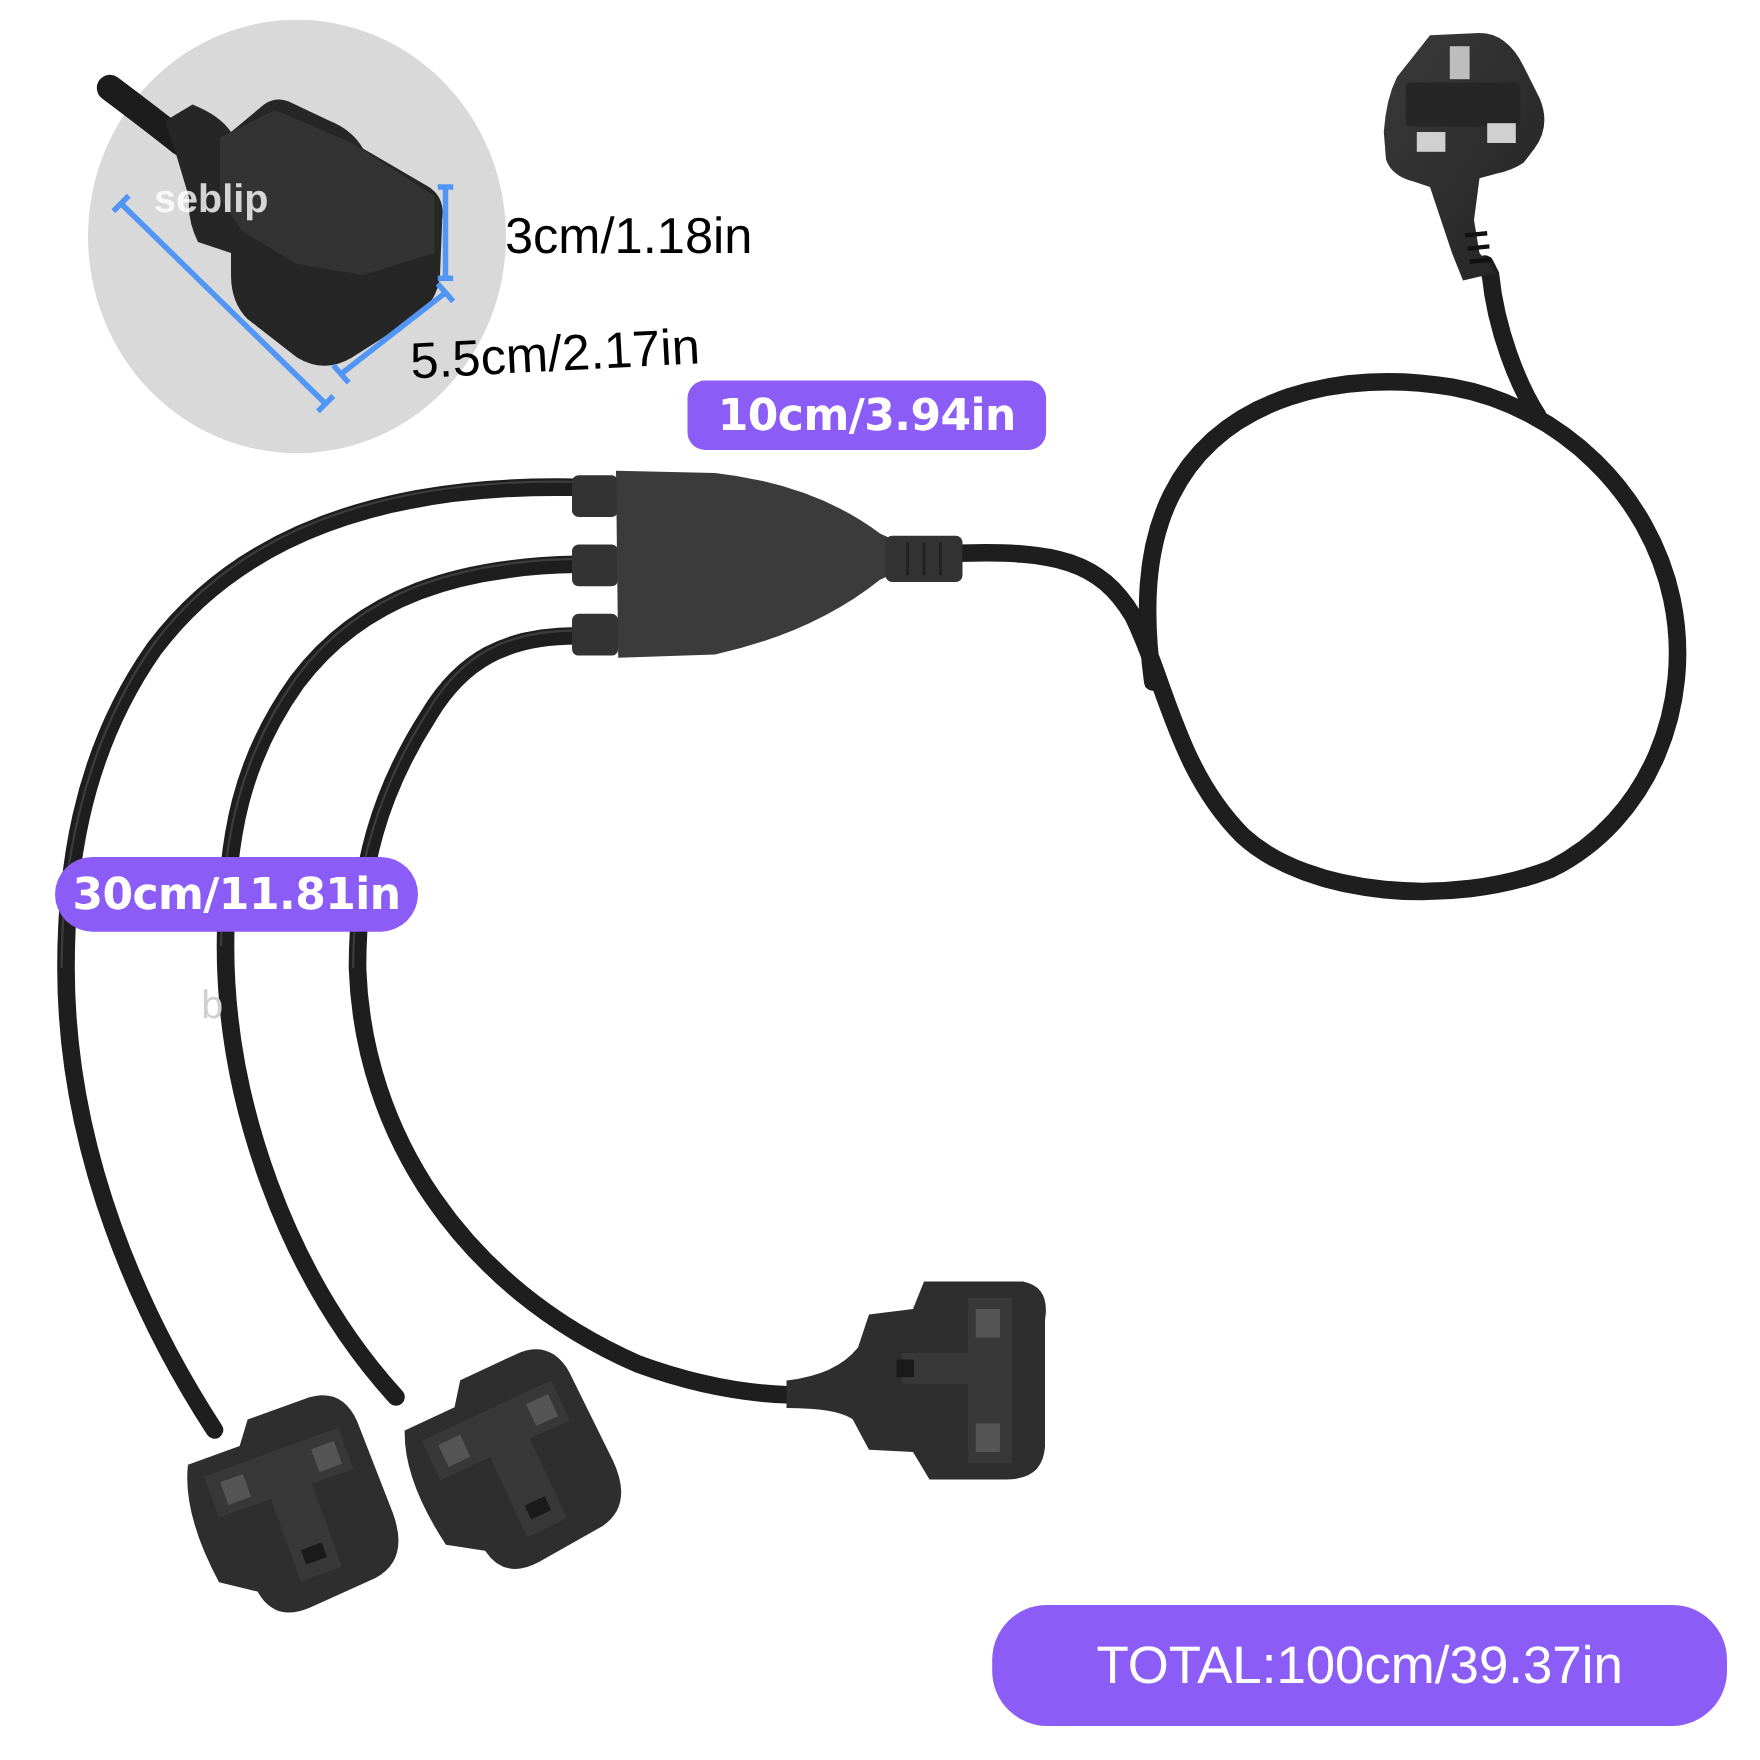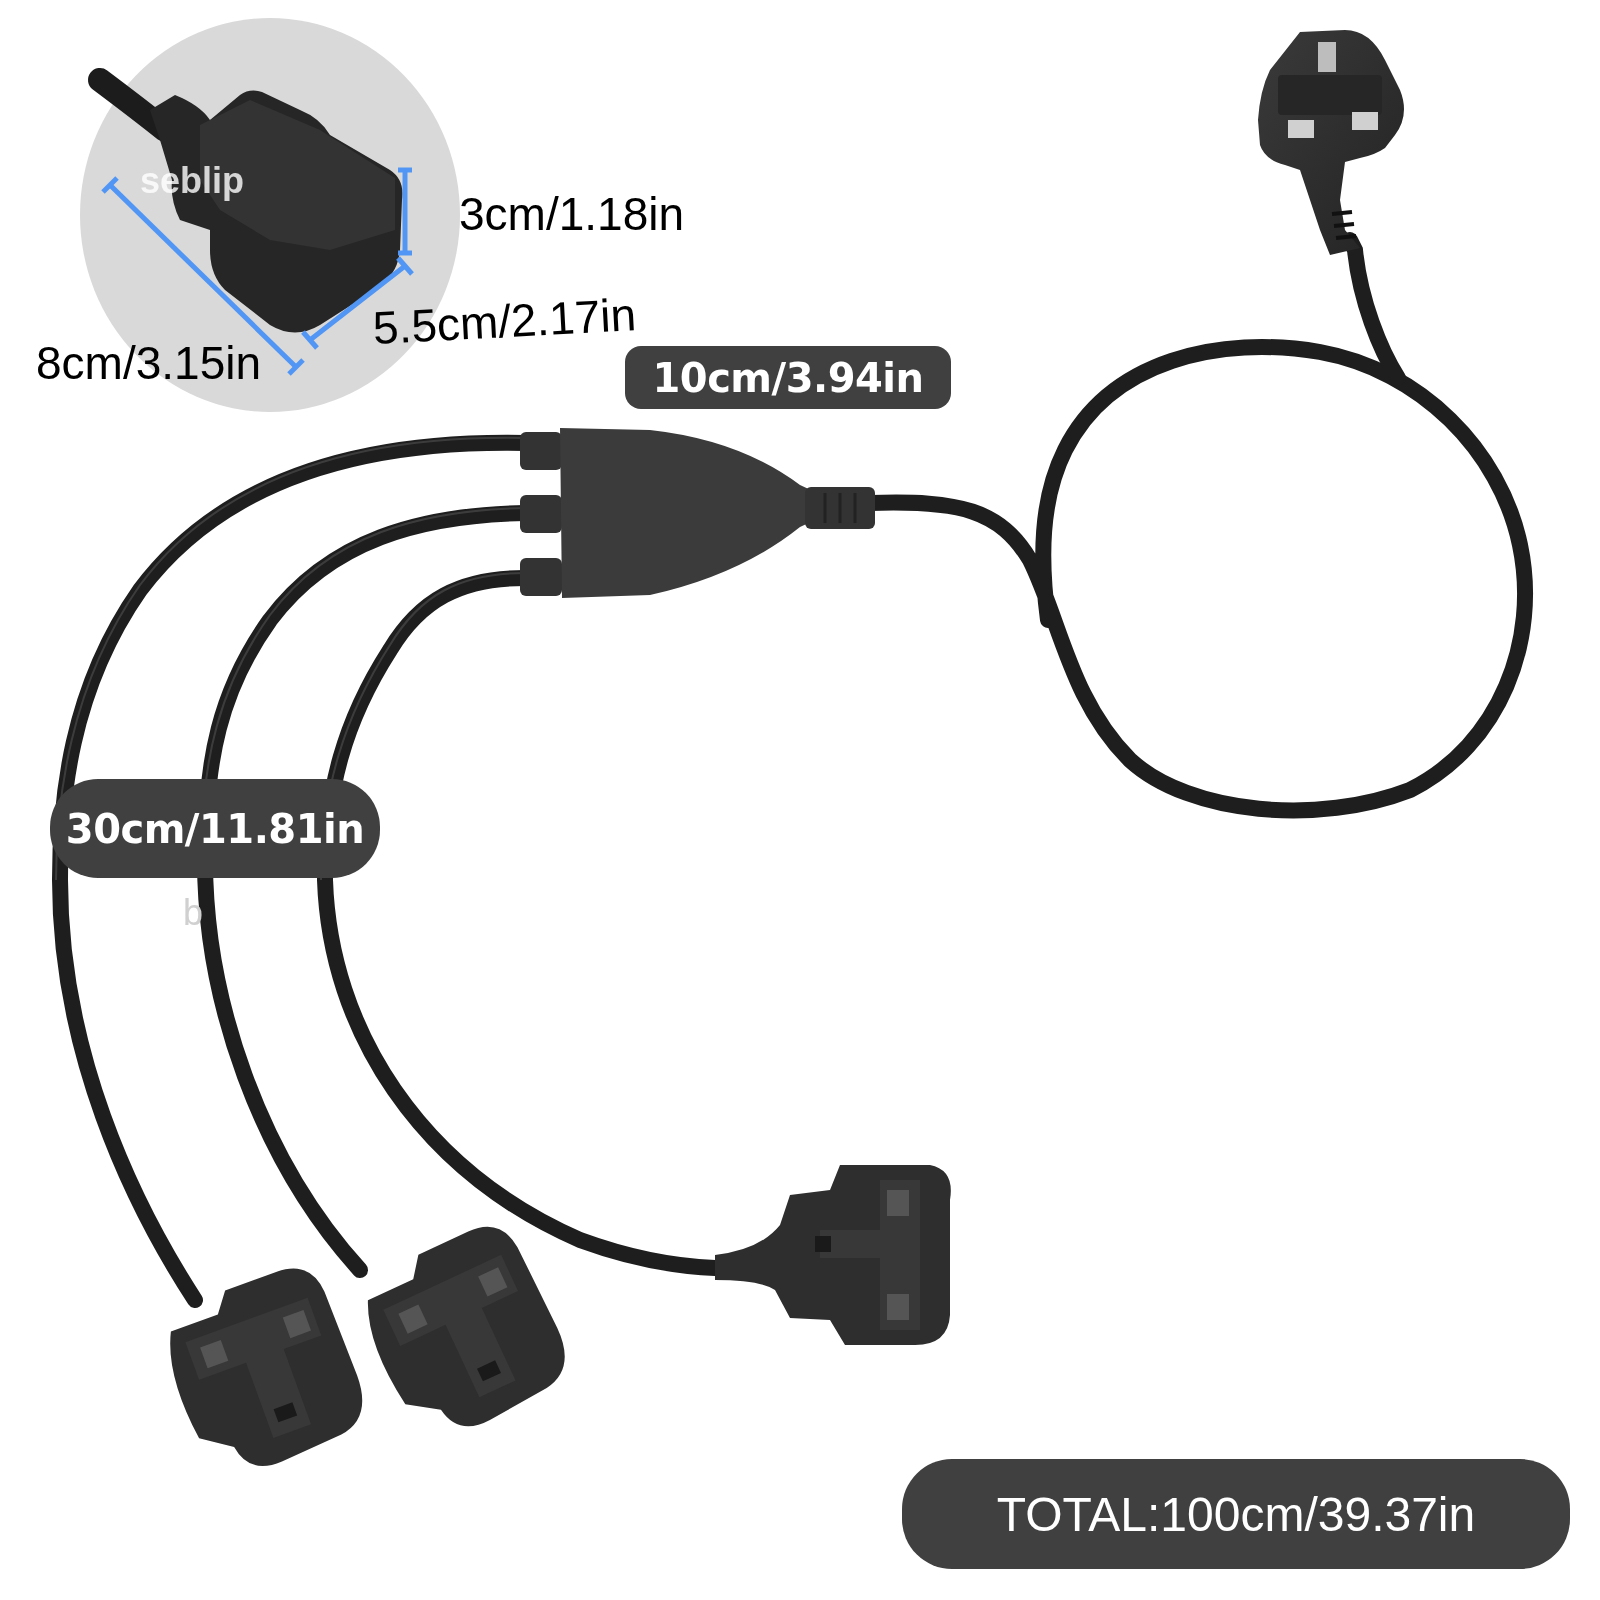--- a/index.html
+++ b/index.html
@@ -1,26 +1,26 @@
 <!DOCTYPE html>
 <html><head>
 <meta charset="utf-8">
 <style>
   html, body { margin: 0; padding: 0; background: #ffffff; }
   body { width: 1600px; height: 1600px; position: relative; overflow: hidden; font-family: "DejaVu Sans", sans-serif; }
   .stage { position: absolute; left: 0; top: 0; width: 1600px; height: 1600px; }
   .stage svg { position: absolute; left: 0; top: 0; }
   .pill {
-    position: absolute; background: #404040; color: #ffffff; font-weight: bold;
+    position: absolute; background: #8b5cf6; color: #ffffff; font-weight: bold;
     display: flex; align-items: center; justify-content: center; white-space: nowrap;
     font-family: "DejaVu Sans", sans-serif; letter-spacing: -0.5px;
   }
   .pill-10 { left: 625px; top: 346px; width: 326px; height: 63px; border-radius: 16px; font-size: 40px; }
   .pill-60 { left: 1160px; top: 527px; width: 329px; height: 96px; border-radius: 48px; font-size: 40px; }
-  .pill-30 { left: 50px; top: 779px; width: 330px; height: 99px; border-radius: 48px; font-size: 40px; }
+  .pill-30 { left: 50px; top: 779px; width: 330px; height: 68px; border-radius: 48px; font-size: 40px; }
   .pill-total { left: 902px; top: 1459px; width: 668px; height: 110px; border-radius: 50px; font-size: 48px; font-weight: normal; font-family: "Liberation Sans", sans-serif; letter-spacing: 0; }
   .dim {
     position: absolute; color: #000000; font-family: "Liberation Sans", sans-serif;
     font-size: 46px; white-space: nowrap; line-height: 1;
   }
   .dim-3 { left: 423px; top: 191px; margin-left: 36px; }
   .dim-55 { left: 373px; top: 305px; transform: rotate(-3deg); transform-origin: left center; }
   .dim-8 { left: 36px; top: 340px; }
   .brand {
     position: absolute; left: 140px; top: 160px; color: rgba(255,255,255,0.8);
@@ -128,18 +128,17 @@
       <rect x="887" y="1294" width="22" height="26" fill="#555"></rect>
       <rect x="815" y="1236" width="16" height="16" fill="#1a1a1a"></rect>
     </g>
   </svg>
 
   <span class="brand">seblip</span>
   <span class="wm-b">b</span>
 
   <div class="dim dim-3">3cm/1.18in</div>
   <div class="dim dim-55">5.5cm/2.17in</div>
-  <div class="dim dim-8">8cm/3.15in</div>
 
   <div class="pill pill-10">10cm/3.94in</div>
   <div class="pill pill-30">30cm/11.81in</div>
   <div class="pill pill-total">TOTAL:100cm/39.37in</div>
 </div>
 
 </body></html>

